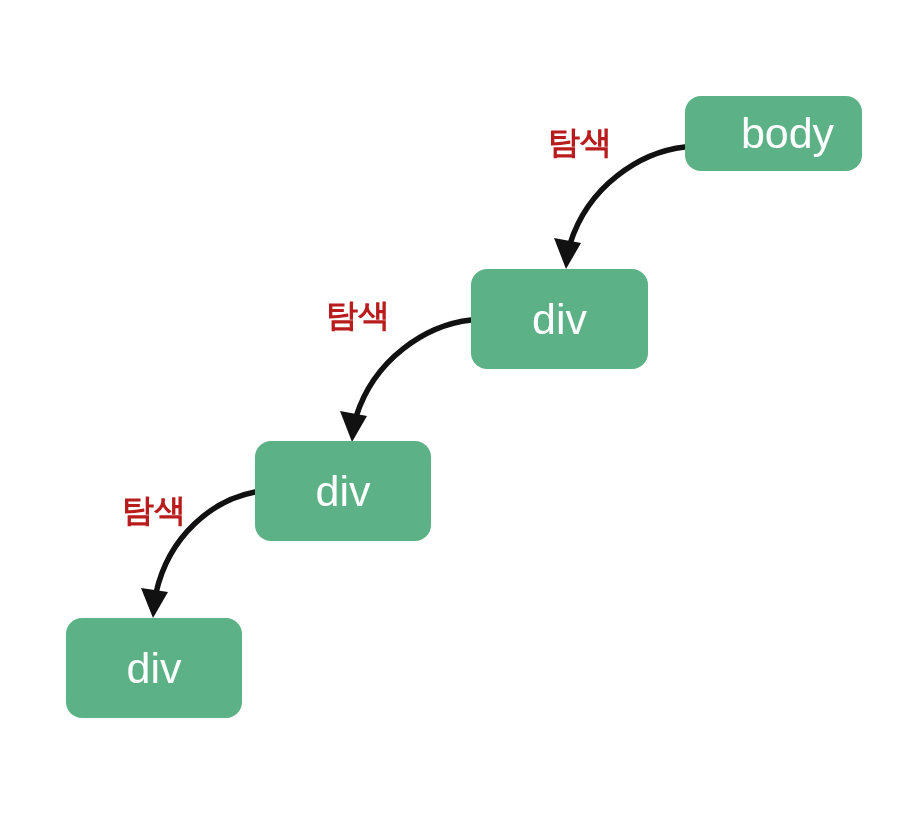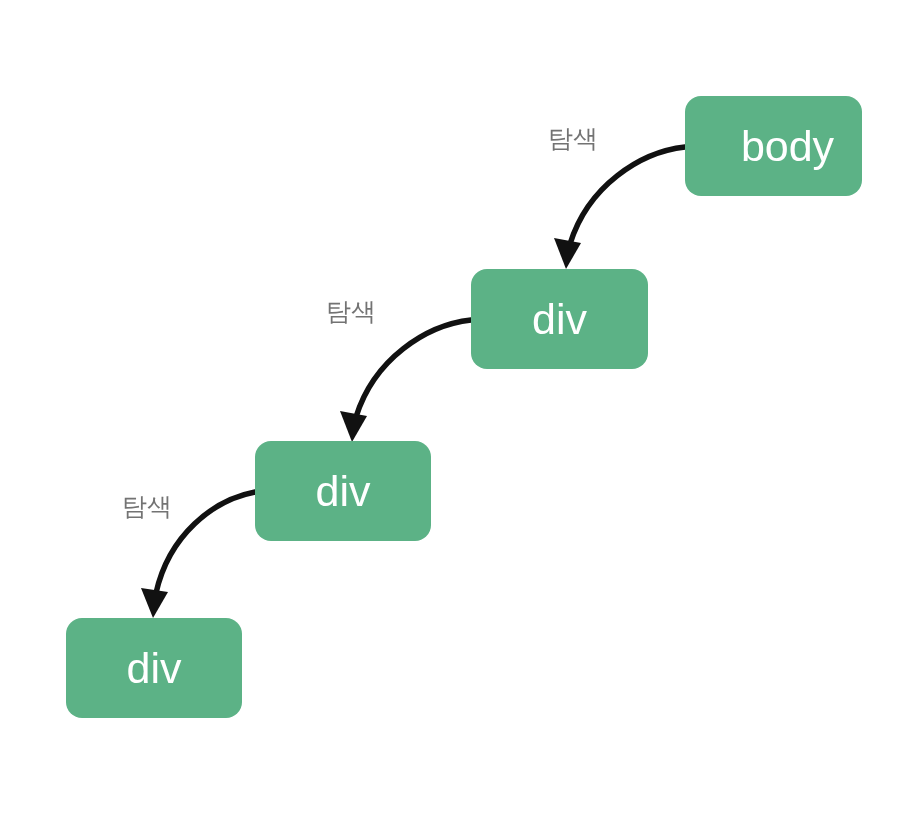--- a/index.html
+++ b/index.html
@@ -33,23 +33,23 @@
   .node-label {
     color: #ffffff;
     font-size: 43px;
     font-weight: 400;
     line-height: 1;
     letter-spacing: 0px;
     white-space: nowrap;
   }
   .edge-label {
     position: absolute;
-    color: #737373;
-    font-size: 25px;
-    font-weight: 400;
+    color: #b91c1c;
+    font-size: 32px;
+    font-weight: 700;
     line-height: 1;
     white-space: nowrap;
   }
   .caption {
     position: absolute;
     color: #000000;
     font-size: 25px;
     font-weight: 700;
     line-height: 1;
     white-space: nowrap;
@@ -69,21 +69,21 @@
     <g>
       <path d="M 471 320 C 426 325 374 359 356 417" fill="none" stroke="#111111" stroke-width="5.5" stroke-linecap="round"></path>
       <polygon points="352,442 340,411 367,416" fill="#111111"></polygon>
     </g>
     <g>
       <path d="M 255 492 C 213 500 169 535 156 593" fill="none" stroke="#111111" stroke-width="5.5" stroke-linecap="round"></path>
       <polygon points="153,618 141,588 168,592" fill="#111111"></polygon>
     </g>
   </svg>
 
-  <div class="node" style="left:685px; top:96px; width:177px; height:100px; background:#5CB286;padding-left:28px;">
+  <div class="node" style="left:685px; top:96px; width:177px; height:75px; background:#5CB286;padding-left:28px;">
     <span class="node-label">body</span>
   </div>
 
   <div class="node" style="left:471px; top:269px; width:177px; height:100px; background:#5CB286;">
     <span class="node-label">div</span>
   </div>
 
   <div class="node" style="left:255px; top:441px; width:176px; height:100px; background:#5CB286;">
     <span class="node-label">div</span>
   </div>

